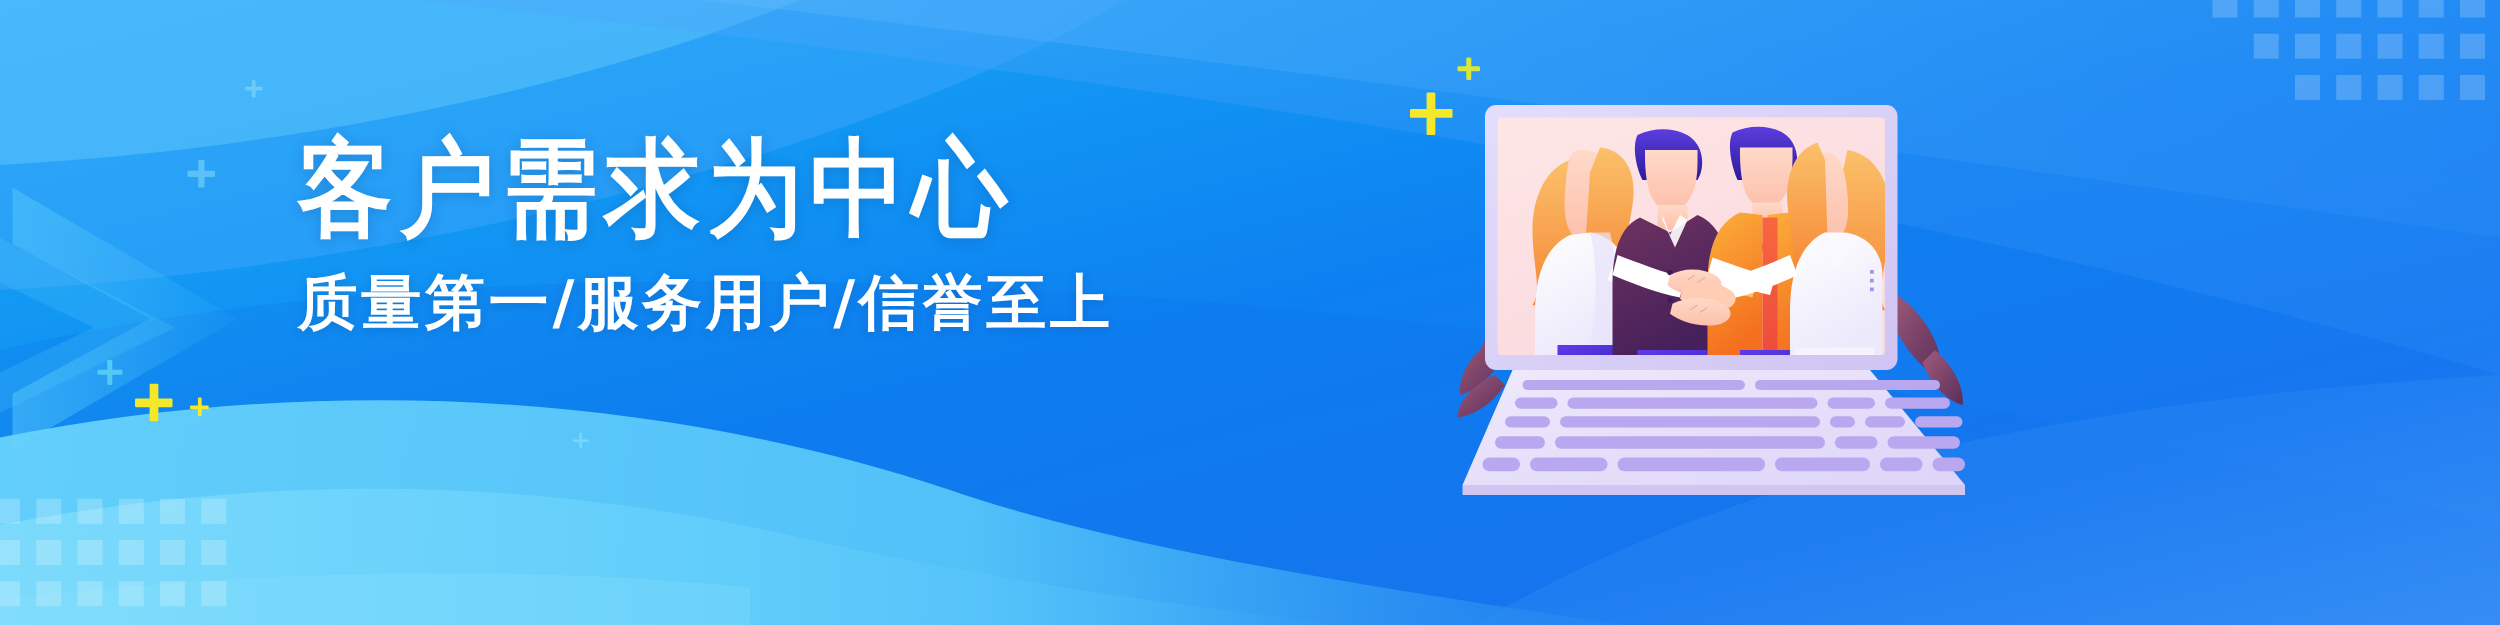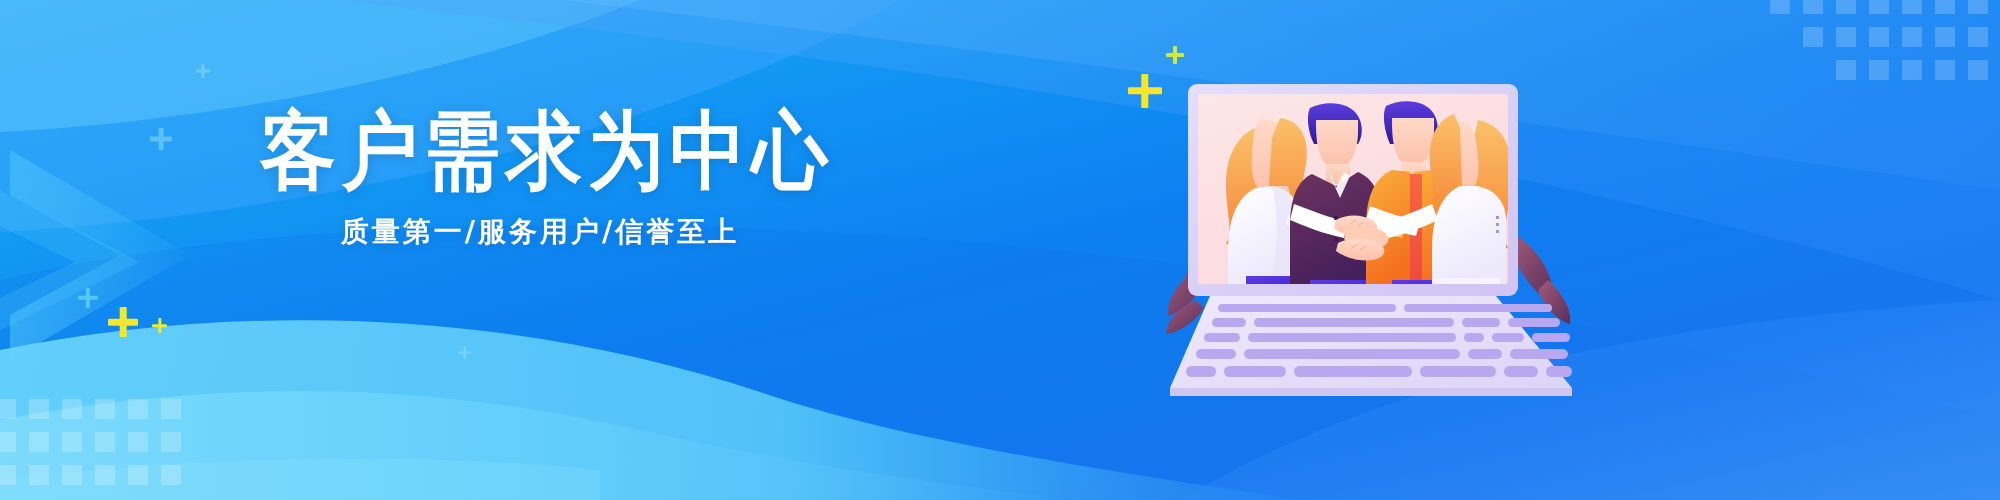--- a/index.html
+++ b/index.html
@@ -9,36 +9,36 @@
     width:2000px;height:500px;
     overflow:hidden;
     font-family:"Liberation Sans","DejaVu Sans",sans-serif;
     background:linear-gradient(115deg,#29b6f6 0%,#18a0f5 14%,#0d8ff2 30%,#0d7ef0 48%,#1073ef 66%,#1f7bf0 84%,#3b8ef5 100%);
   }
   .layer{position:absolute;pointer-events:none;}
   .bg-svg{position:absolute;left:0;top:0;width:2000px;height:500px;}
 
   
   .text-block{
-    position:absolute;left:260px;top:108px;width:560px;
-    text-align:center;z-index:30;
+    position:absolute;left:238px;top:108px;width:560px;
+    text-align:right;z-index:30;
   }
   .headline{
     font-size:76px;line-height:1;
     font-weight:bold;color:#ffffff;
     letter-spacing:6px;
     white-space:nowrap;
     text-shadow:0 2px 10px rgba(4,50,120,.22);
     transform:scaleY(1.12);
     transform-origin:top center;
     font-family:"DejaVu Sans","Liberation Sans",sans-serif;
   }
   .subline{
     margin-top:34px;
-    font-size:28px;line-height:1;
+    font-size:48px;line-height:1;
     font-weight:bold;color:#ffffff;
     letter-spacing:3px;
     white-space:nowrap;
     text-shadow:0 2px 8px rgba(4,50,120,.20);
     font-family:"DejaVu Sans","Liberation Sans",sans-serif;
   }
 
   
   .cross{position:absolute;}
   .cross i{position:absolute;background:currentColor;border-radius:1px;}

